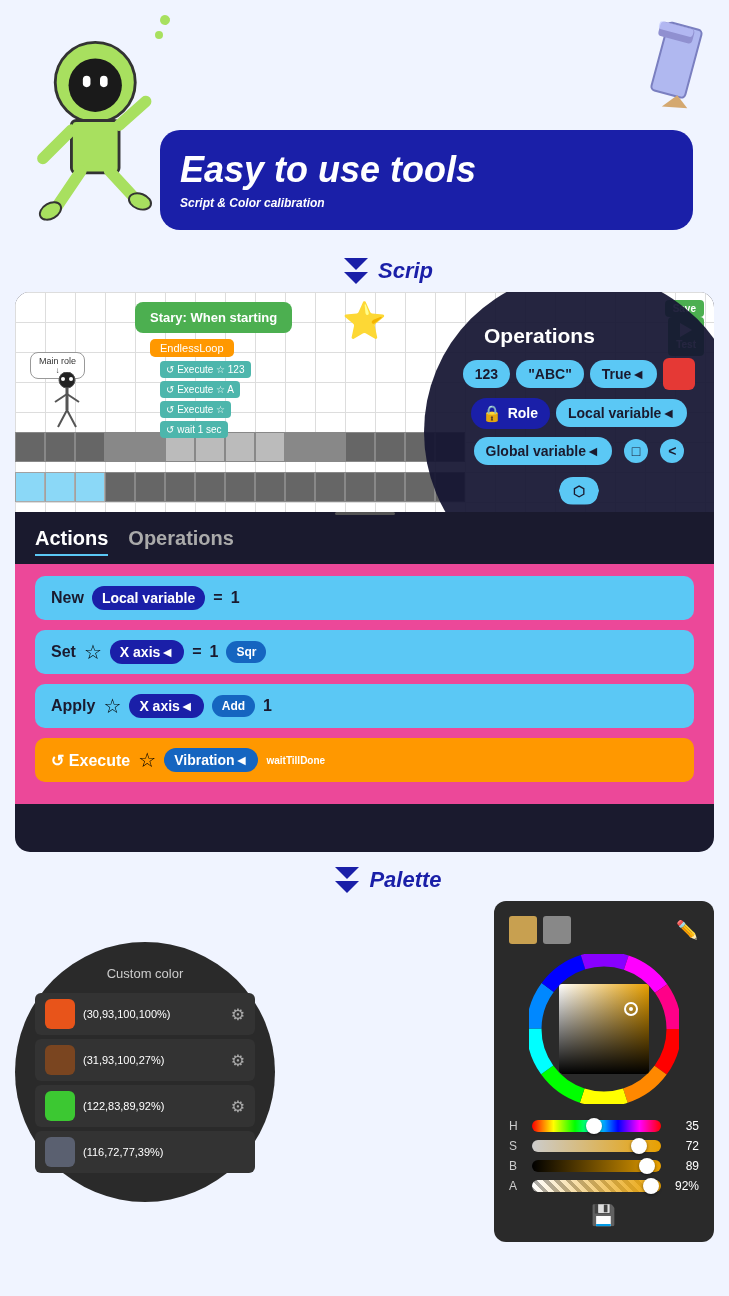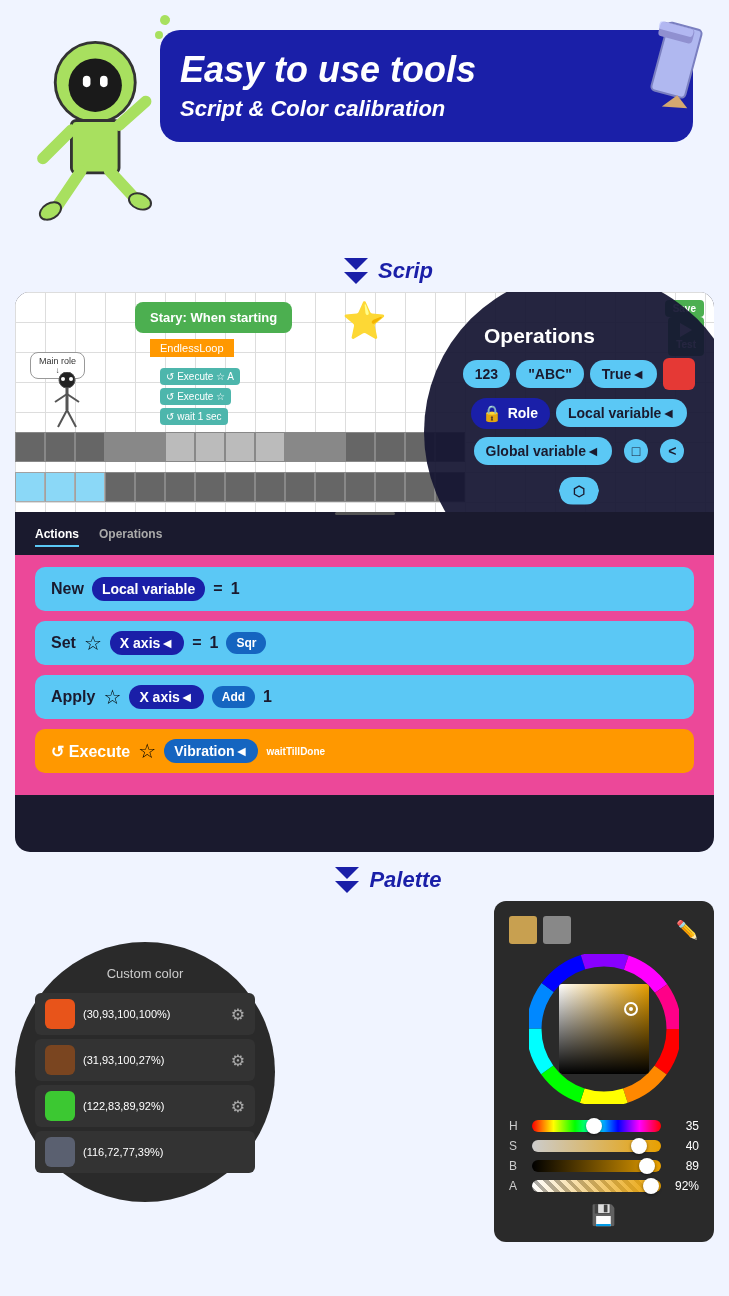--- a/index.html
+++ b/index.html
@@ -10,21 +10,21 @@
       font-family: Arial, sans-serif;
       overflow-x: hidden;
       position: relative;
     }
 
     
     .header-section {
       position: relative;
       padding: 30px 36px 20px 20px;
       display: flex;
-      align-items: flex-start;
+      align-items: flex-end;
     }
 
     .character {
       width: 160px;
       height: 200px;
       position: relative;
       z-index: 2;
       flex-shrink: 0;
     }
 
@@ -38,21 +38,21 @@
 
     .title-main {
       font-size: 36px;
       font-weight: 900;
       color: white;
       font-style: italic;
       line-height: 1.1;
     }
 
     .title-sub {
-      font-size: 22px;
+      font-size: 12px;
       font-weight: 700;
       color: white;
       font-style: italic;
       margin-top: 6px;
     }
 
     .section-label-text {
       font-size: 22px;
       font-weight: 700;
       font-style: italic;
@@ -157,24 +157,24 @@
       font-size: 13px;
       font-weight: bold;
       display: inline-block;
       margin-bottom: 5px;
     }
 
     .loop-block {
       background: #ff9800;
       color: white;
       padding: 3px 10px;
-      border-radius: 0;
+      border-radius: 5px;
       font-size: 11px;
       display: inline-block;
-      margin-bottom: 11px;
+      margin-bottom: 4px;
     }
 
     .execute-row {
       display: flex;
       align-items: center;
       margin-bottom: 3px;
       gap: 3px;
     }
 
     .exec-btn {
@@ -224,21 +224,21 @@
     
     .tabs-bar {
       display: flex;
       gap: 20px;
       padding: 12px 20px 8px 20px;
       background: #1a1a2e;
     }
 
     .tab-item {
       color: white;
-      font-size: 12px;
+      font-size: 20px;
       font-weight: 600;
       cursor: pointer;
       padding-bottom: 4px;
     }
 
     .tab-item.active {
       border-bottom: 2px solid #5bc8f5;
       color: white;
     }
 
@@ -589,20 +589,23 @@
         <div class="tile tile-dark"></div>
         <div class="tile tile-dark"></div>
       </div>
     </div>
 
     <div class="code-area">
       <div class="start-block">Stary: When starting</div>
       <div style="margin-left:15px;">
         <div class="loop-block">EndlessLoop</div>
         <div style="margin-left:10px;">
+          <div class="execute-row">
+            <button class="exec-btn">↺ Execute ☆ 123</button>
+          </div>
           <div class="execute-row">
             <button class="exec-btn">↺ Execute ☆ A</button>
           </div>
           <div class="execute-row">
             <button class="exec-btn">↺ Execute ☆</button>
           </div>
           <div class="execute-row">
             <button class="exec-btn">↺ wait 1 sec</button>
           </div>
         </div>
@@ -777,21 +780,21 @@
           <div class="slider-thumb" style="left:48%;"></div>
         </div>
         <span class="hsb-value">35</span>
       </div>
 
       <div class="hsb-row">
         <span class="hsb-label">S</span>
         <div class="hsb-slider" style="background:linear-gradient(to right,#ccc,#e8a000);">
           <div class="slider-thumb" style="left:83%;"></div>
         </div>
-        <span class="hsb-value">40</span>
+        <span class="hsb-value">72</span>
       </div>
 
       <div class="hsb-row">
         <span class="hsb-label">B</span>
         <div class="hsb-slider" style="background:linear-gradient(to right,#000,#e8a000);">
           <div class="slider-thumb" style="left:89%;"></div>
         </div>
         <span class="hsb-value">89</span>
       </div>
 

